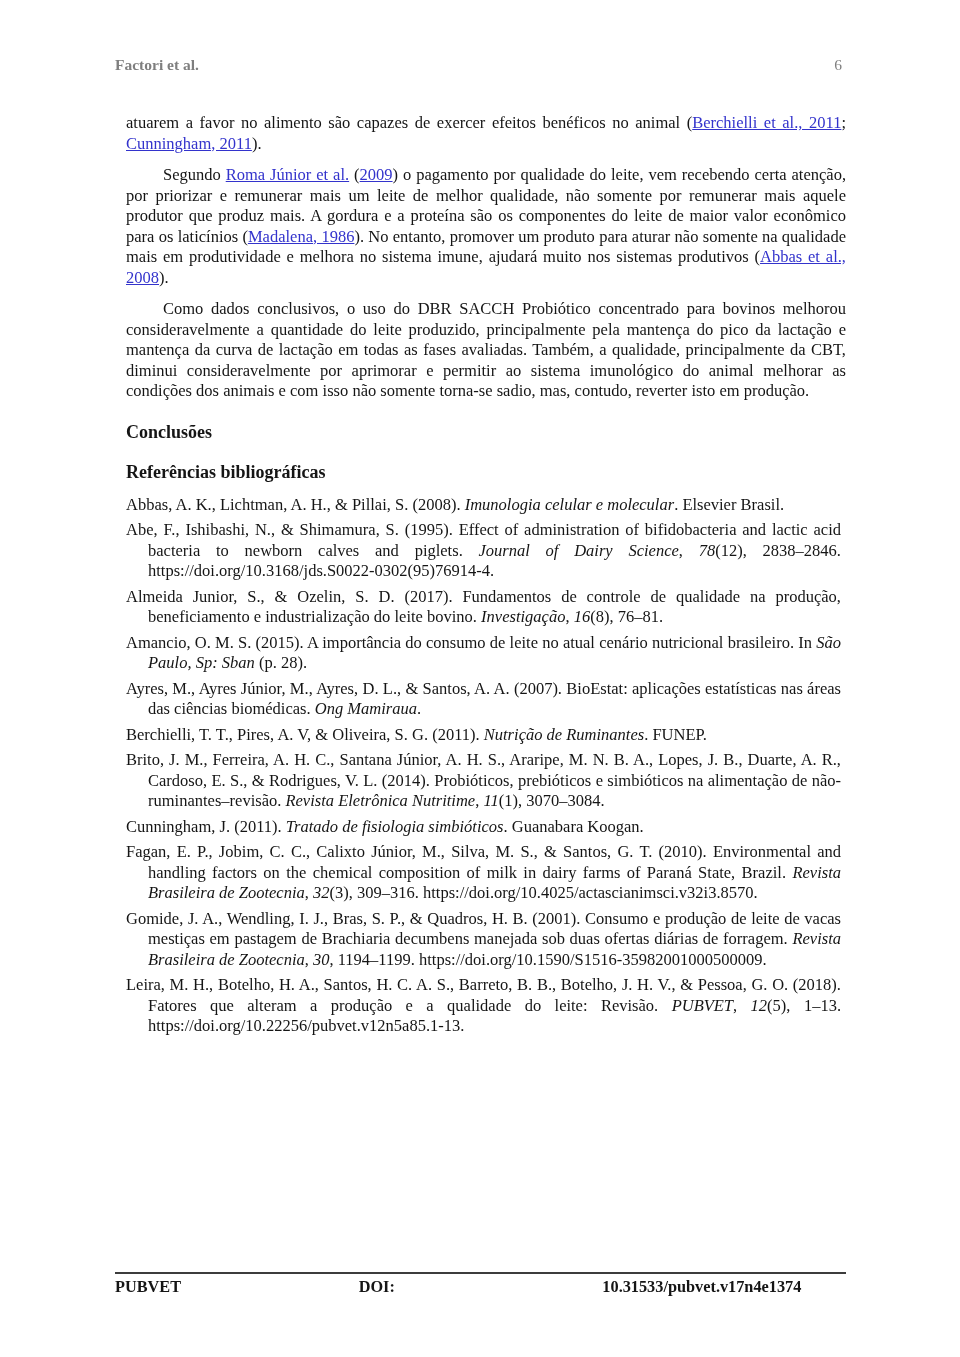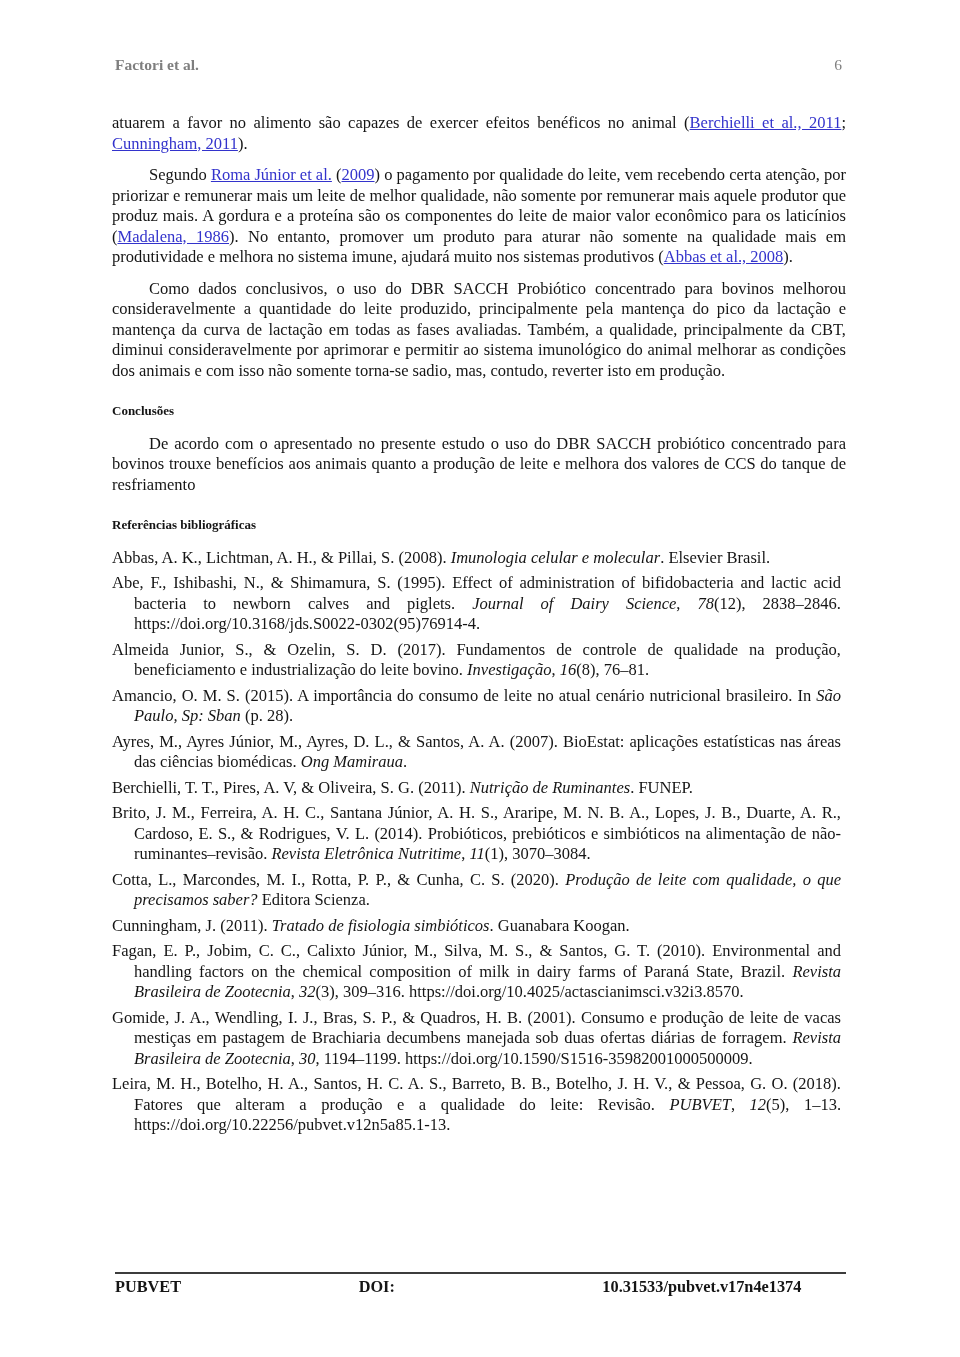--- a/index.html
+++ b/index.html
@@ -26,32 +26,32 @@
     align-items: baseline;
     color: var(--header-gray, #7f7f7f);
     font-size: 15.5px;
   }
   .running-header .author { font-weight: bold; }
   .running-header .pagenum { font-weight: normal; padding-right: 4px; }
 
   .content {
     position: absolute;
     top: 113px;
-    left: 112px;
+    left: 126px;
     right: 114px;
   }
   p.para {
     margin: 0 0 11px 0;
     font-size: 16.5px;
     line-height: 20.5px;
     text-align: justify;
   }
   p.para.indent { text-indent: 37px; }
   h2.section-heading {
-    font-size: 13px;
+    font-size: 18px;
     font-weight: bold;
     margin: 20px 0 12px 0;
     line-height: 20.5px;
   }
   .reference-list p.ref {
     margin: 0 5px 5px 0;
     font-size: 16.5px;
     line-height: 20.5px;
     text-align: justify;
     padding-left: 22px;
@@ -98,34 +98,30 @@
 
   <div class="content">
 
     <div id="body-paragraphs">
         <p class="para"><span>atuarem a favor no alimento são capazes de exercer efeitos benéficos no animal (</span><a class="cite-link" href="#">Berchielli et al., 2011</a><span>; </span><a class="cite-link" href="#">Cunningham, 2011</a><span>).</span></p>
         <p class="para indent"><span>Segundo </span><a class="cite-link" href="#">Roma Júnior et al.</a><span> (</span><a class="cite-link" href="#">2009</a><span>) o pagamento por qualidade do leite, vem recebendo certa atenção, por priorizar e remunerar mais um leite de melhor qualidade, não somente por remunerar mais aquele produtor que produz mais. A gordura e a proteína são os componentes do leite de maior valor econômico para os laticínios (</span><a class="cite-link" href="#">Madalena, 1986</a><span>). No entanto, promover um produto para aturar não somente na qualidade mais em produtividade e melhora no sistema imune, ajudará muito nos sistemas produtivos (</span><a class="cite-link" href="#">Abbas et al., 2008</a><span>).</span></p>
         <p class="para indent"><span>Como dados conclusivos, o uso do DBR SACCH Probiótico concentrado para bovinos melhorou consideravelmente a quantidade do leite produzido, principalmente pela mantença do pico da lactação e mantença da curva de lactação em todas as fases avaliadas. Também, a qualidade, principalmente da CBT, diminui consideravelmente por aprimorar e permitir ao sistema imunológico do animal melhorar as condições dos animais e com isso não somente torna-se sadio, mas, contudo, reverter isto em produção.</span></p>
       </div>
 
     <h2 class="section-heading">Conclusões</h2>
-    <div id="conclusions-paragraphs">
-        <p class="para indent"><span>De acordo com o apresentado no presente estudo o uso do DBR SACCH probiótico concentrado para bovinos trouxe benefícios aos animais quanto a produção de leite e melhora dos valores de CCS do tanque de resfriamento</span></p>
-      </div>
 
     <h2 class="section-heading">Referências bibliográficas</h2>
     <div class="reference-list" id="reference-list">
         <p class="ref"><span>Abbas, A. K., Lichtman, A. H., &amp; Pillai, S. (2008). </span><em>Imunologia celular e molecular</em><span>. Elsevier Brasil.</span></p>
         <p class="ref"><span>Abe, F., Ishibashi, N., &amp; Shimamura, S. (1995). Effect of administration of bifidobacteria and lactic acid bacteria to newborn calves and piglets. </span><em>Journal of Dairy Science</em><span>, </span><em>78</em><span>(12), 2838–2846. https://doi.org/10.3168/jds.S0022-0302(95)76914-4.</span></p>
         <p class="ref"><span>Almeida Junior, S., &amp; Ozelin, S. D. (2017). Fundamentos de controle de qualidade na produção, beneficiamento e industrialização do leite bovino. </span><em>Investigação</em><span>, </span><em>16</em><span>(8), 76–81.</span></p>
         <p class="ref"><span>Amancio, O. M. S. (2015). A importância do consumo de leite no atual cenário nutricional brasileiro. In </span><em>São Paulo, Sp: Sban</em><span> (p. 28).</span></p>
         <p class="ref"><span>Ayres, M., Ayres Júnior, M., Ayres, D. L., &amp; Santos, A. A. (2007). BioEstat: aplicações estatísticas nas áreas das ciências biomédicas. </span><em>Ong Mamiraua</em><span>.</span></p>
         <p class="ref"><span>Berchielli, T. T., Pires, A. V, &amp; Oliveira, S. G. (2011). </span><em>Nutrição de Ruminantes</em><span>. FUNEP.</span></p>
         <p class="ref"><span>Brito, J. M., Ferreira, A. H. C., Santana Júnior, A. H. S., Araripe, M. N. B. A., Lopes, J. B., Duarte, A. R., Cardoso, E. S., &amp; Rodrigues, V. L. (2014). Probióticos, prebióticos e simbióticos na alimentação de não-ruminantes–revisão. </span><em>Revista Eletrônica Nutritime</em><span>, </span><em>11</em><span>(1), 3070–3084.</span></p>
-        <p class="ref"><span>Cotta, L., Marcondes, M. I., Rotta, P. P., &amp; Cunha, C. S. (2020). </span><em>Produção de leite com qualidade, o que precisamos saber?</em><span> Editora Scienza.</span></p>
         <p class="ref"><span>Cunningham, J. (2011). </span><em>Tratado de fisiologia simbióticos</em><span>. Guanabara Koogan.</span></p>
         <p class="ref"><span>Fagan, E. P., Jobim, C. C., Calixto Júnior, M., Silva, M. S., &amp; Santos, G. T. (2010). Environmental and handling factors on the chemical composition of milk in dairy farms of Paraná State, Brazil. </span><em>Revista Brasileira de Zootecnia</em><span>, </span><em>32</em><span>(3), 309–316. https://doi.org/10.4025/actascianimsci.v32i3.8570.</span></p>
         <p class="ref"><span>Gomide, J. A., Wendling, I. J., Bras, S. P., &amp; Quadros, H. B. (2001). Consumo e produção de leite de vacas mestiças em pastagem de Brachiaria decumbens manejada sob duas ofertas diárias de forragem. </span><em>Revista Brasileira de Zootecnia</em><span>, </span><em>30</em><span>, 1194–1199. https://doi.org/10.1590/S1516-35982001000500009.</span></p>
         <p class="ref"><span>Leira, M. H., Botelho, H. A., Santos, H. C. A. S., Barreto, B. B., Botelho, J. H. V., &amp; Pessoa, G. O. (2018). Fatores que alteram a produção e a qualidade do leite: Revisão. </span><em>PUBVET</em><span>, </span><em>12</em><span>(5), 1–13. https://doi.org/10.22256/pubvet.v12n5a85.1-13.</span></p>
       </div>
 
   </div>
 
   <div class="page-footer">
     <hr class="footer-rule">

